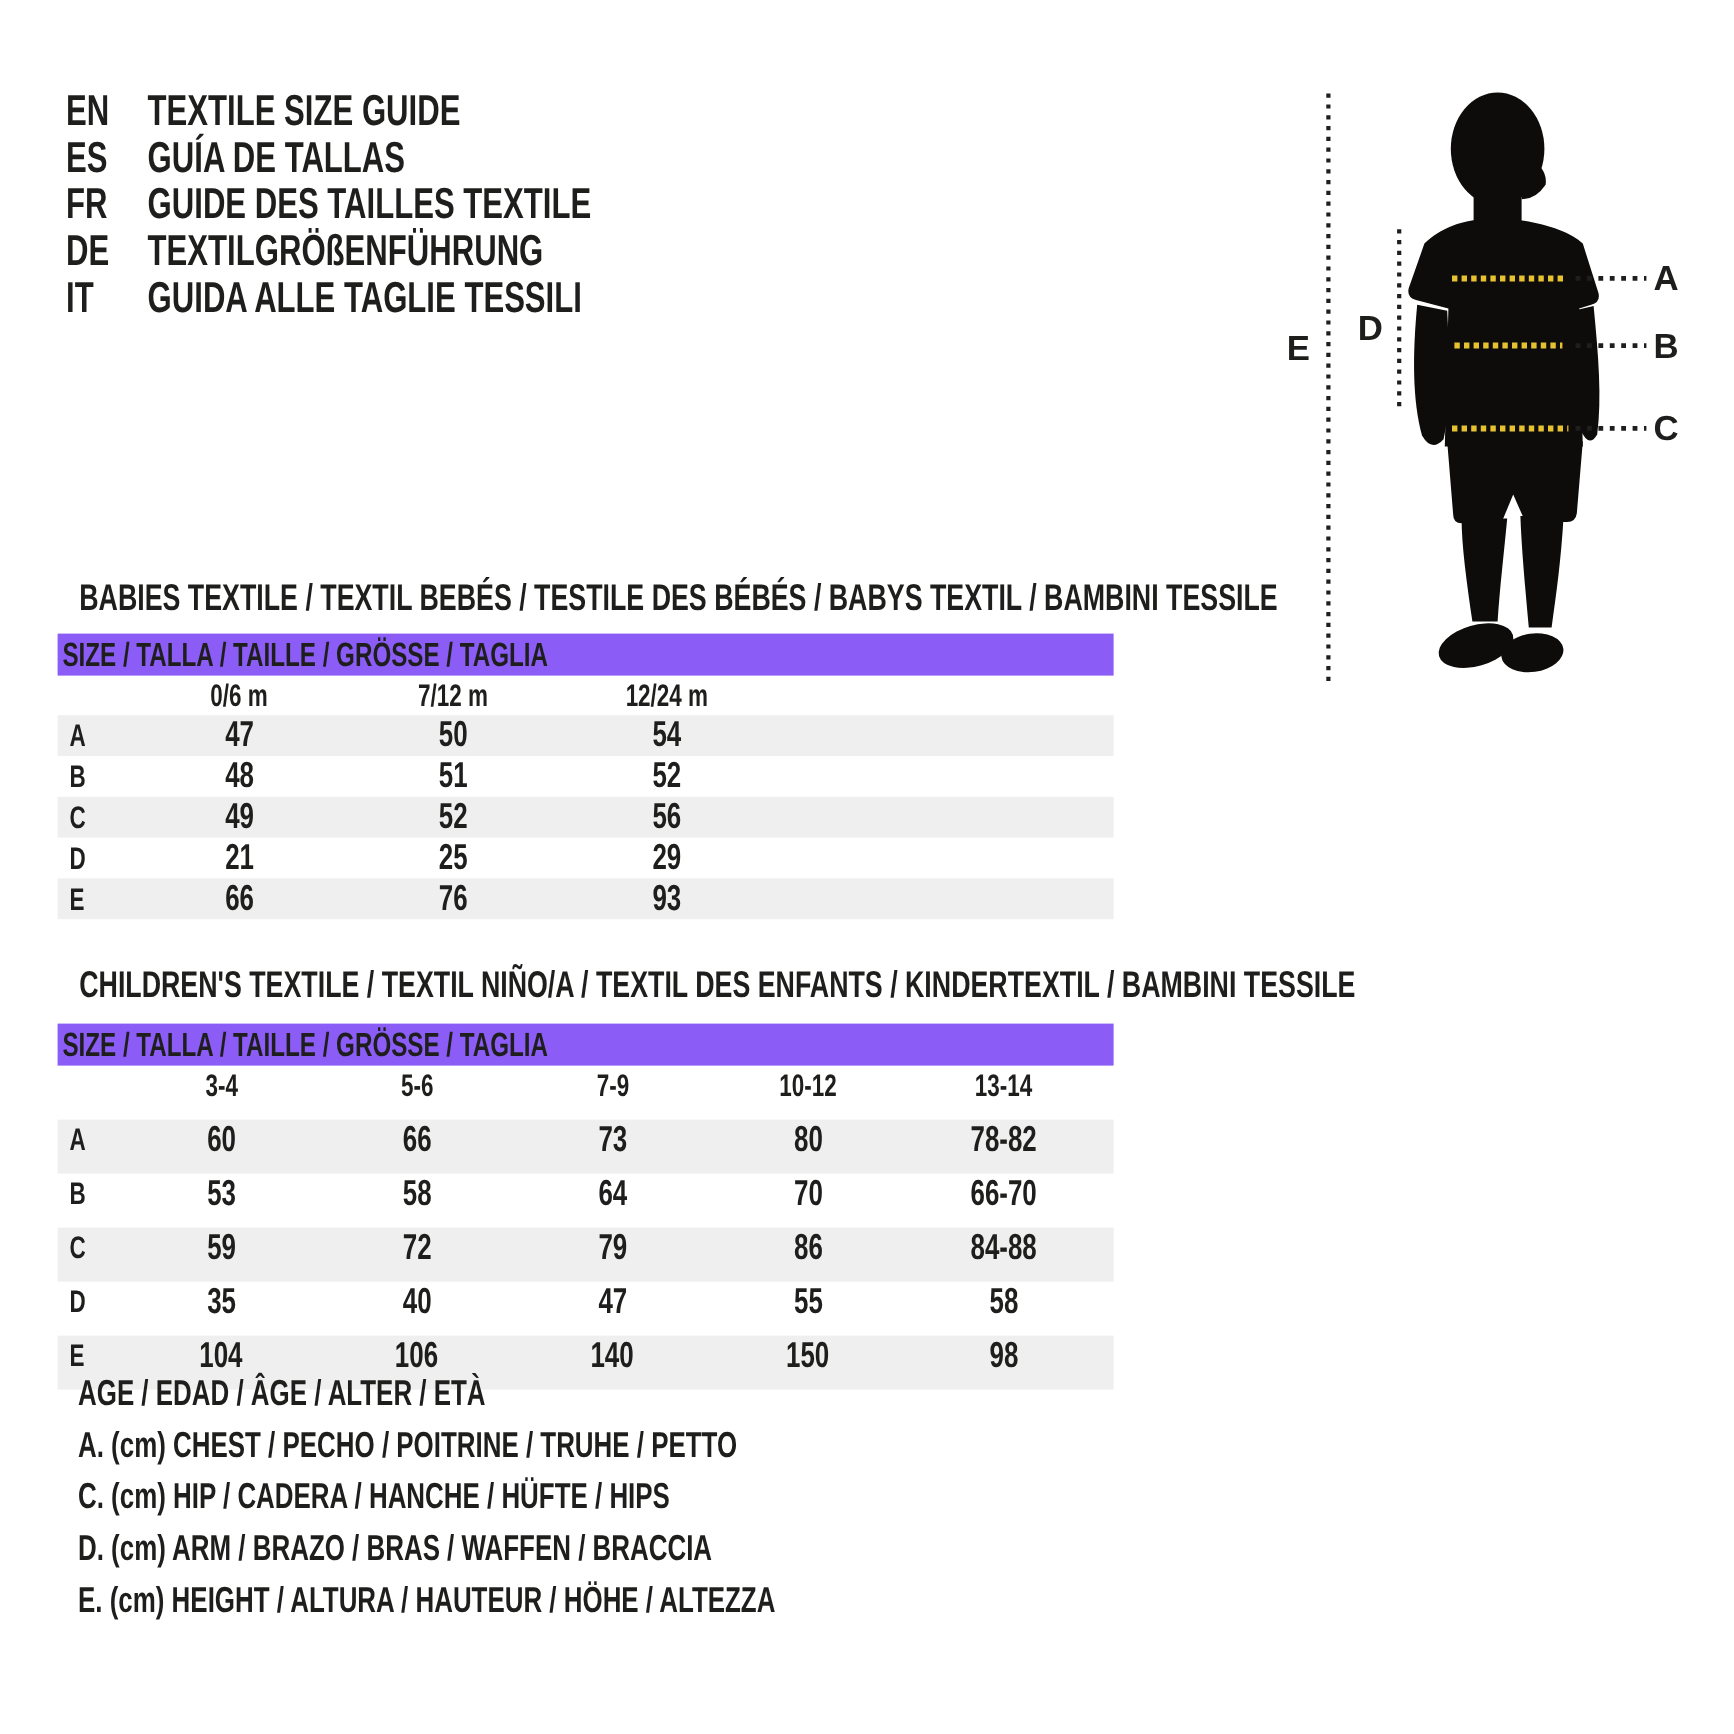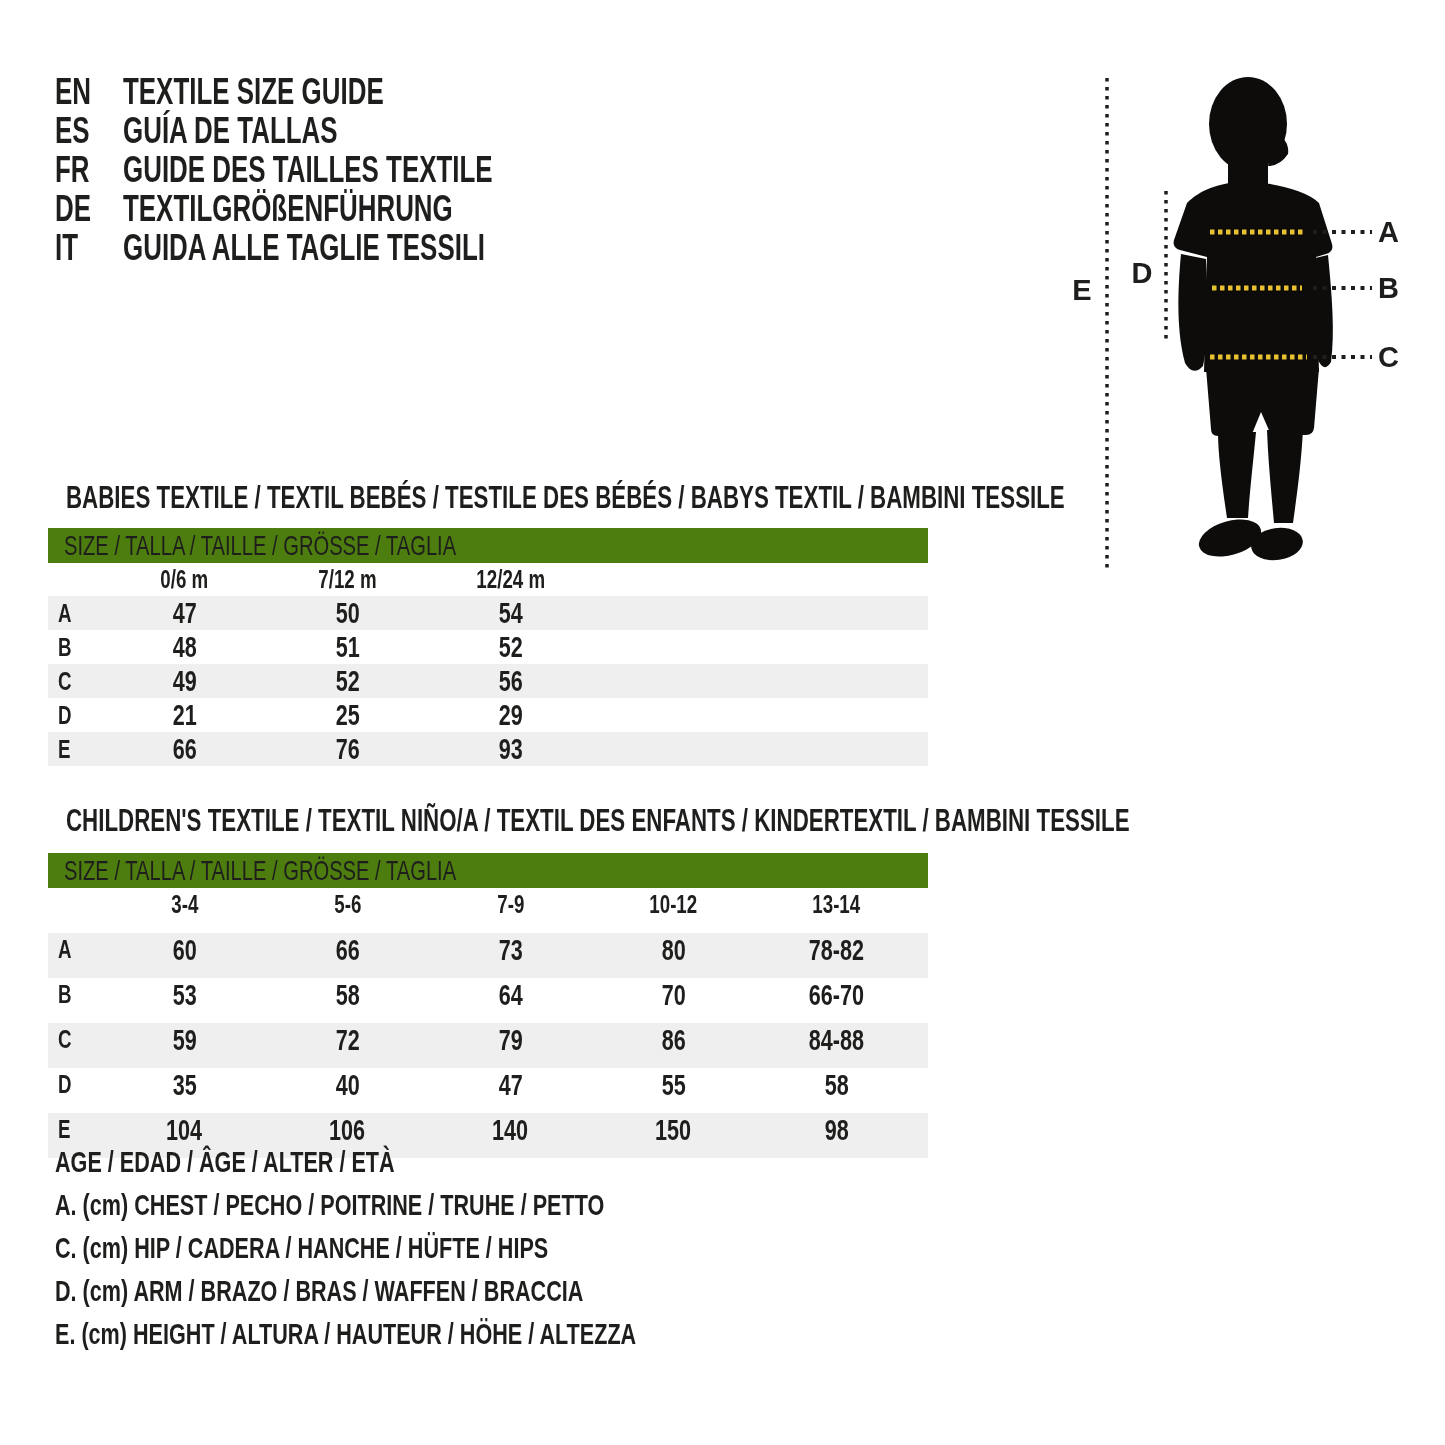--- a/index.html
+++ b/index.html
@@ -19,32 +19,32 @@
 
   
   .section-title { position:absolute; left:66px; font-size:31px; font-weight:bold; line-height:40px; }
   .title-babies   { top:478px; }
   .title-children { top:801px; }
 
   
   .sg-table { position:absolute; left:48px; width:880px; }
   .t-babies   { top:528px; }
   .t-children { top:853px; }
-  .size-bar { height:35px; background:#4d7c0f; font-size:28px; font-weight:normal; line-height:35px; padding-left:16px; }
+  .size-bar { height:35px; background:#8b5cf6; font-size:28px; font-weight:bold; line-height:35px; padding-left:4px; }
   .trow { display:flex; }
-  .t-babies   .trow { height:34px; line-height:34px; }
+  .t-babies   .trow { height:34px; line-height:34px;gap:15px; }
   .t-children .trow { height:45px; line-height:33px; }
   .t-babies   .trow.colhead { height:33px; line-height:33px; }
   .stripe { background:#f0efef; }
   .c-label { width:55px; padding-left:10px; font-weight:bold; font-size:26px; }
   .c-val   { width:163px; text-align:center; font-weight:bold; font-size:30px; }
   .colhead .c-val { font-size:26px; }
 
   
-  .legend { position:absolute; left:55px; top:1140px; }
+  .legend { position:absolute; left:65px; top:1140px; }
   .legend-line { height:43px; line-height:43px; font-size:30px; font-weight:bold; }
 
   
   .figure { position:absolute; left:1060px; top:70px; width:345px; height:515px; }
   .figure svg { display:block; width:345px; height:515px; }
   .fig-label { font-family:"Liberation Sans",sans-serif; font-weight:bold; font-size:29px; fill:#1e1e1c; }
 </style>
 </head>
 <body>
 

